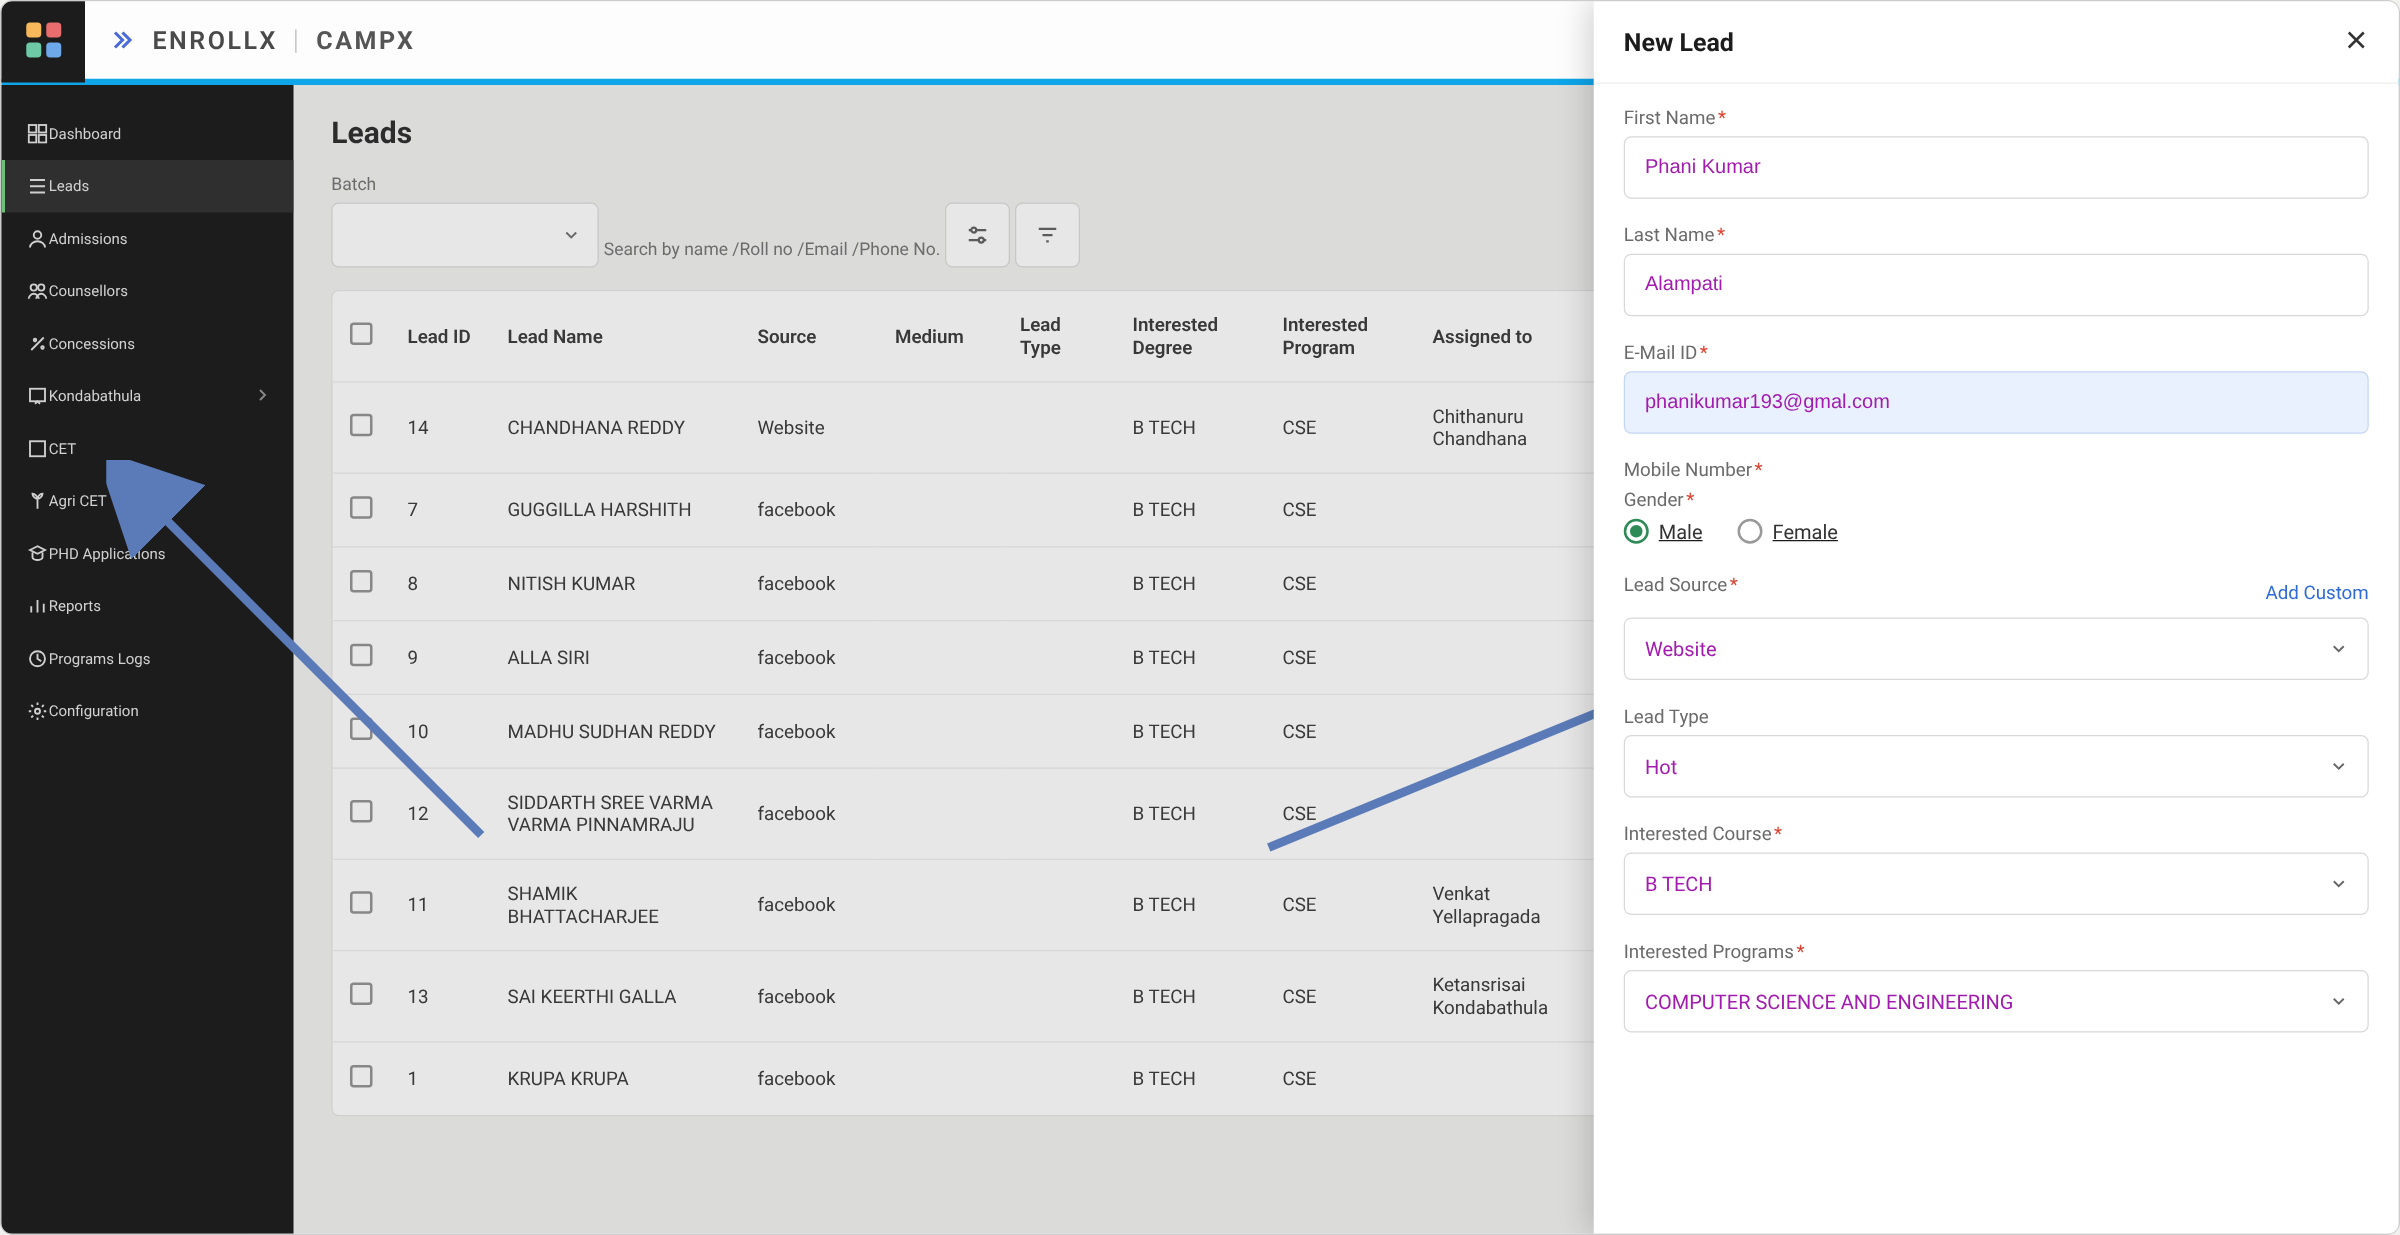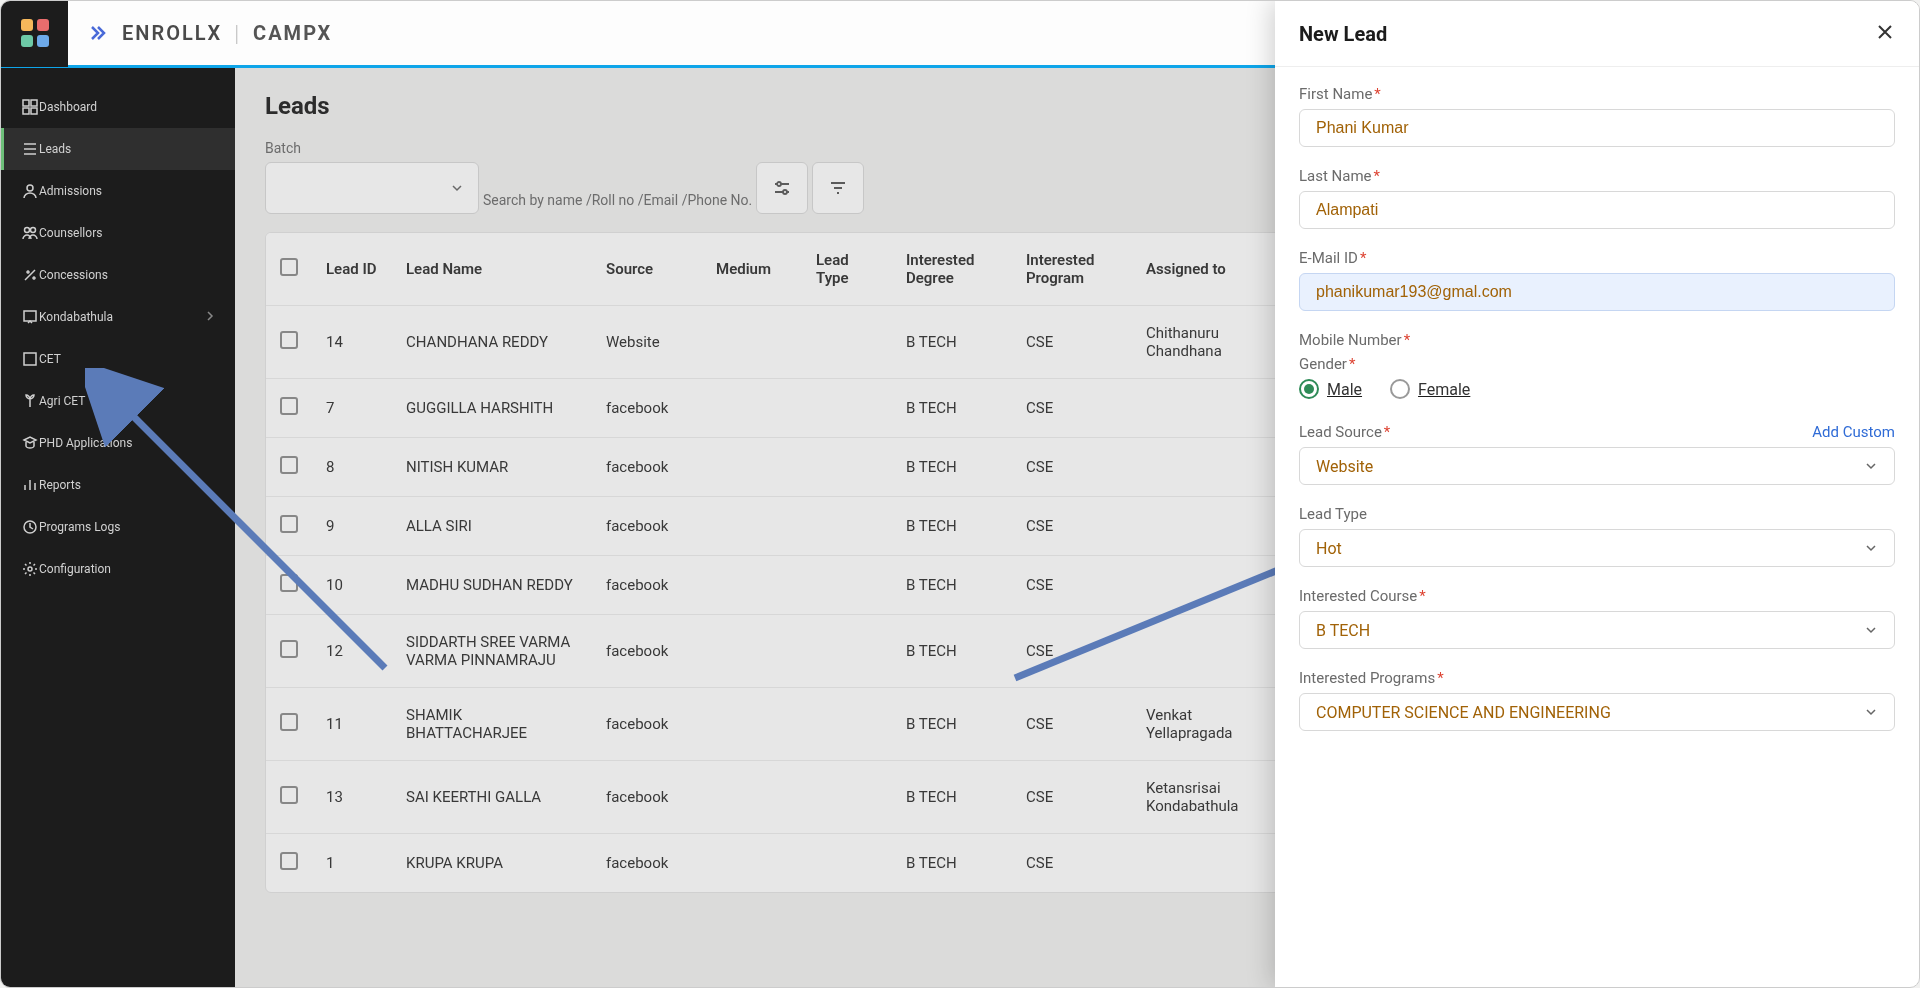--- a/index.html
+++ b/index.html
@@ -18,21 +18,21 @@
   width: 1920px; height: 988px;
   border: 1px solid #ccc;
   border-radius: 10px;
   overflow: hidden;
 }
 .topbar {
   height: 67px;
   background: #fdfdfd;
   display: flex;
   align-items: center;
-  border-bottom: 3px solid #0ea5e9;
+  border-bottom: 5px solid #0ea5e9;
 }
 .apps-btn {
   width: 67px; height: 67px;
   background: #1c1c1c;
   display: flex; align-items: center; justify-content: center;
 }
 .apps-icon {
   display: grid;
   grid-template-columns: repeat(2, 12px);
   grid-template-rows: repeat(2, 12px);
@@ -166,26 +166,26 @@
 .drawer-header h2 { font-size: 20px; font-weight:700; }
 .close-btn { background:none; border:none; cursor:pointer; color:#333; }
 .drawer-body {
   padding: 18px 24px 40px;
   overflow-y:auto;
 }
 .form-label { font-size: 15px; color:#6b6b6b; margin-bottom:6px; display:flex; align-items:center; gap:2px;}
 .form-label .req { color:#d43; }
 .form-input, .form-select {
   width:100%;
-  height: 38px;
+  height: 50px;
   border:1px solid #d8d8d8;
   border-radius:6px;
   padding: 0 16px;
   font-size: 16px;
-  color:#a16207;
+  color:#a21caf;
   background:#fff;
   margin-bottom: 20px;
   display:flex; align-items:center; justify-content:space-between;
 }
 input.form-input { outline:none; }
 .form-input.highlight {
   background: #e9f1fe;
   border-color:#c5d6f2;
 }
 .radio-row { display:flex; gap:28px; margin: 4px 0 24px; text-decoration: underline; }
@@ -570,21 +570,21 @@
           <span class="radio-circle"></span>
           <span>Male</span>
         </div>
         <div class="radio-opt">
           <span class="radio-circle"></span>
           <span>Female</span>
         </div>
       </div>
 
       <div class="row-between" style="margin-bottom:6px">
-        <label class="form-label" style="margin-bottom:0">
+        <label class="form-label" style="margin-bottom:11px">
           <span>Lead Source</span>
             <span class="req">*</span>
         </label>
         <span class="add-custom">Add Custom</span>
       </div>
       <div class="form-select">
         <span>Website</span>
         <svg width="14" height="14" viewBox="0 0 14 14">
             <path d="M3 5l4 4 4-4" stroke="#666" stroke-width="1.5" fill="none"></path>
           </svg>

